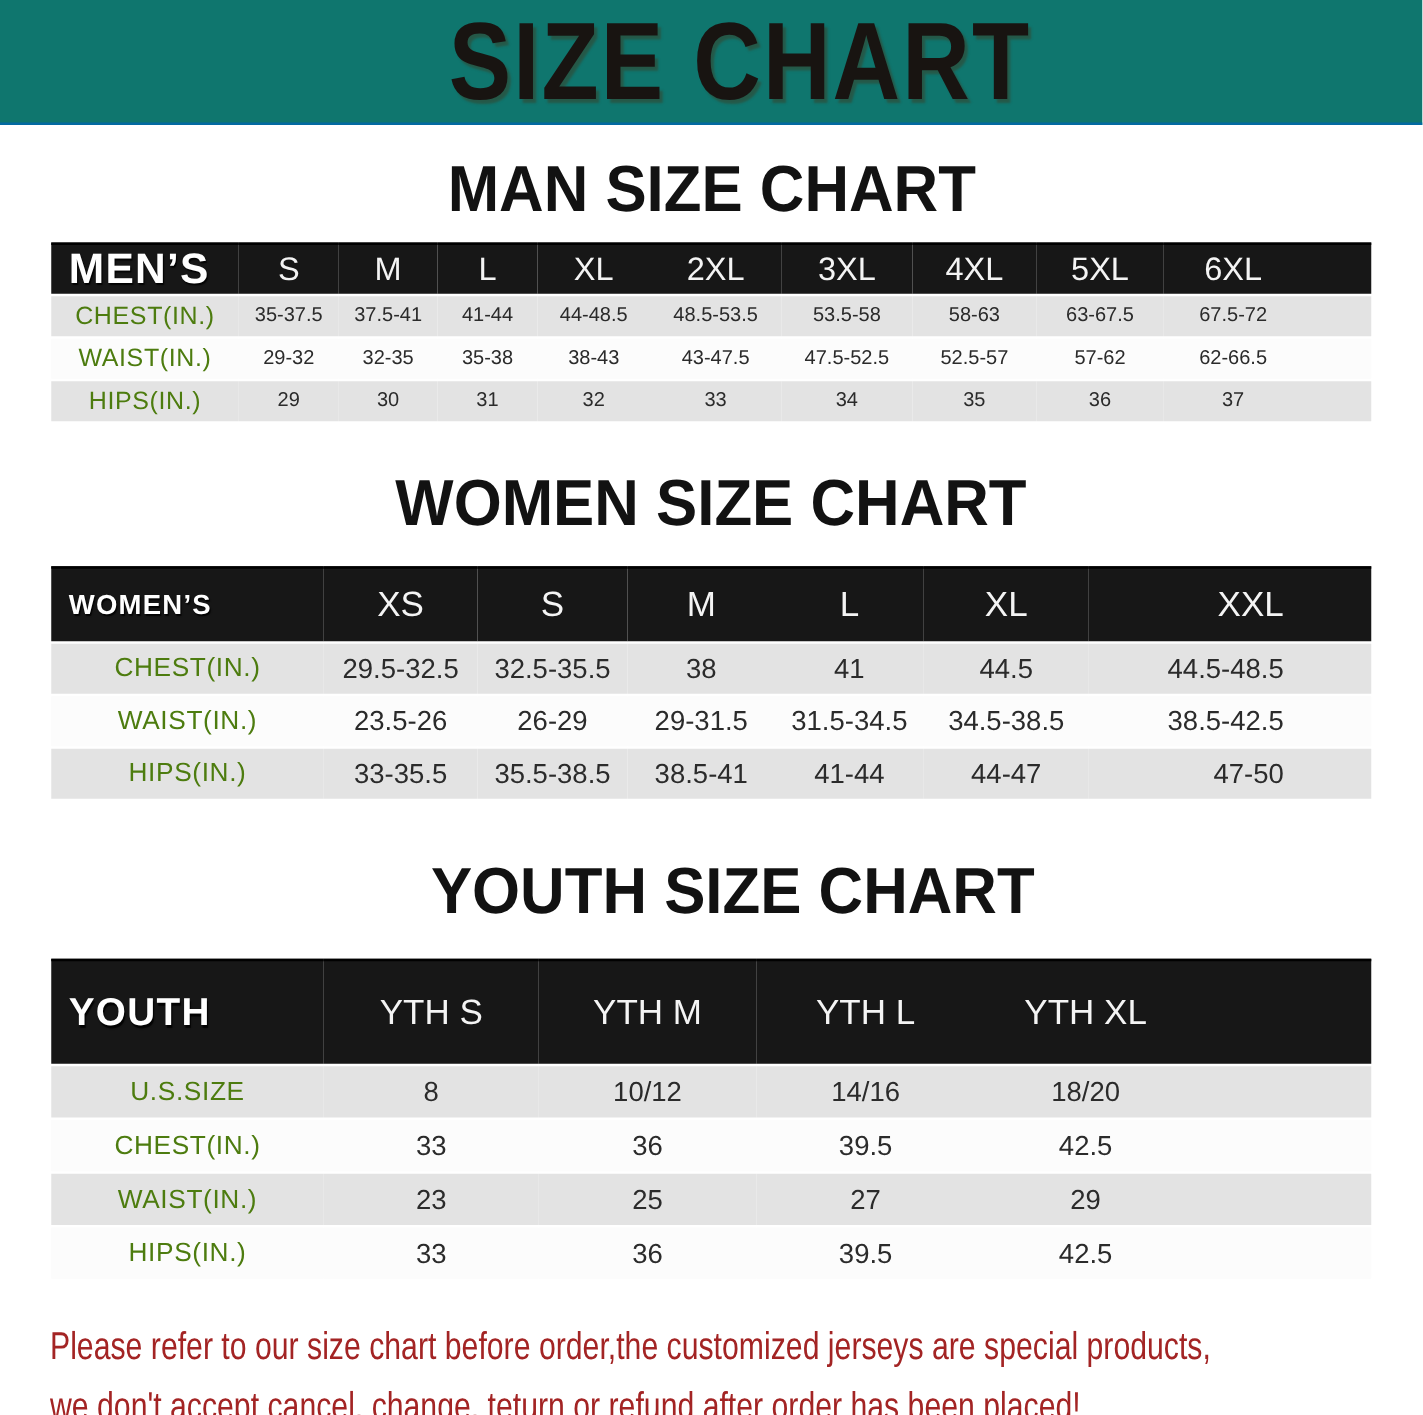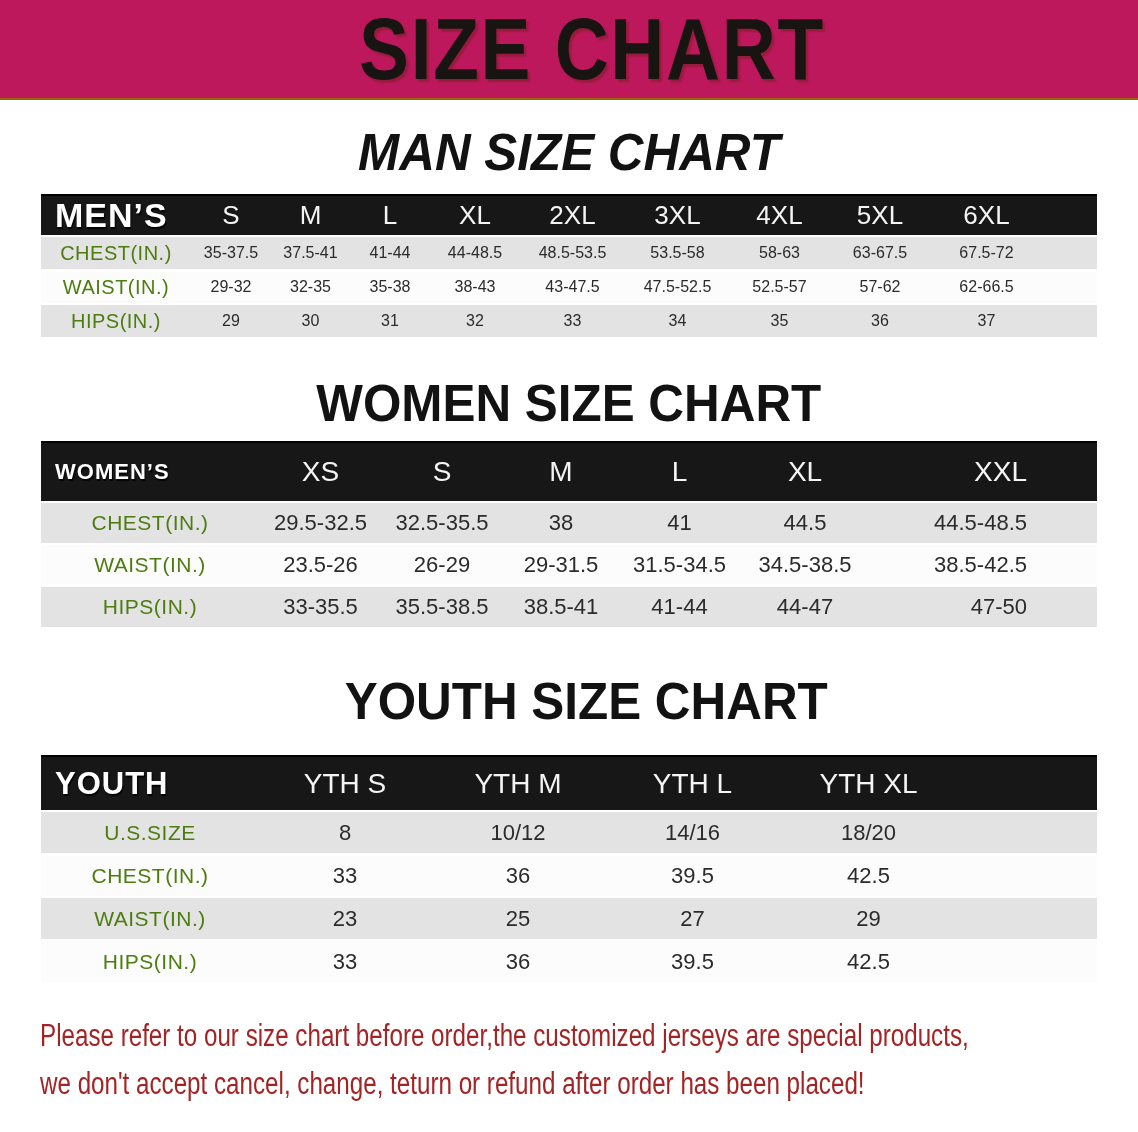--- a/index.html
+++ b/index.html
@@ -6,23 +6,23 @@
   html, body {
     margin: 0; padding: 0;
     width: 1138px; height: 1132px;
     background: #ffffff;
     overflow: hidden;
     font-family: "Liberation Sans", sans-serif;
   }
   
   .banner {
     width: 100%; height: 100px;
-    background: #be185d;
+    background: #0f766e;
     display: flex; align-items: center; justify-content: center;
-    border-bottom: 2px solid #a16207;
+    border-bottom: 2px solid #0369a1;
     padding-left: 46px;
   }
   .banner-title {
     display: inline-block;
     font-size: 88px; font-weight: 800; line-height: 88px;
     color: #181411;
     letter-spacing: 2px;
     transform: scaleX(0.85);
     text-shadow: 3px 3px 2px rgba(80,35,0,0.35);
     white-space: nowrap;
@@ -33,22 +33,22 @@
     margin: 0;
   }
   .section-heading .ht {
     display: inline-block;
     font-size: 52px; font-weight: 800; line-height: 52px;
     color: #121212;
     transform: scaleX(0.95);
     letter-spacing: 0px;
     white-space: nowrap;
   }
-  .hm-man   { margin: 26px 12px 14px; font-style: italic; }
-  .hm-women { margin: 38px 0 10px; }
+  .hm-man   { margin: 26px 12px 14px; }
+  .hm-women { margin: 38px 0 22px; }
   .hm-youth { margin: 46px 0 26px; padding-left: 34px; }
   
   table.size-table {
     width: 1056px;
     margin: 0 auto;
     border-collapse: separate;
     border-spacing: 0 2px;
     table-layout: fixed;
   }
   table.size-table thead th {
@@ -86,21 +86,21 @@
   .tbl-men td { height: 32px; font-size: 16px; }
   .tbl-men td.row-label { font-size: 20px; }
   .tbl-men th:last-child, .tbl-men td:last-child { padding-right: 55px; }
   
   .tbl-women thead th { height: 60px; font-size: 28px; }
   .tbl-women thead th.tbl-label { font-size: 22px; }
   .tbl-women td { height: 40px; font-size: 22px; }
   .tbl-women td.row-label { font-size: 21px; }
   .tbl-women th:last-child, .tbl-women td:last-child { padding-right: 70px; text-align: right; }
   
-  .tbl-youth thead th { height: 55px; font-size: 28px; }
+  .tbl-youth thead th { height: 84px; font-size: 28px; }
   .tbl-youth thead th.tbl-label { font-size: 31px; letter-spacing: 2px; }
   .tbl-youth td { height: 41px; font-size: 22px; }
   .tbl-youth td.row-label { font-size: 21px; }
   .tbl-youth th:last-child, .tbl-youth td:last-child { padding-right: 140px; }
   
   .disclaimer {
     margin: 28px 0 0 40px;
   }
   .disc-line {
     display: block;

